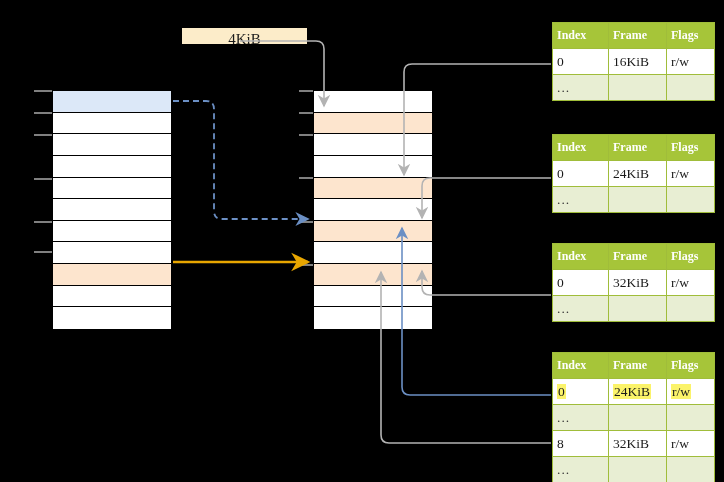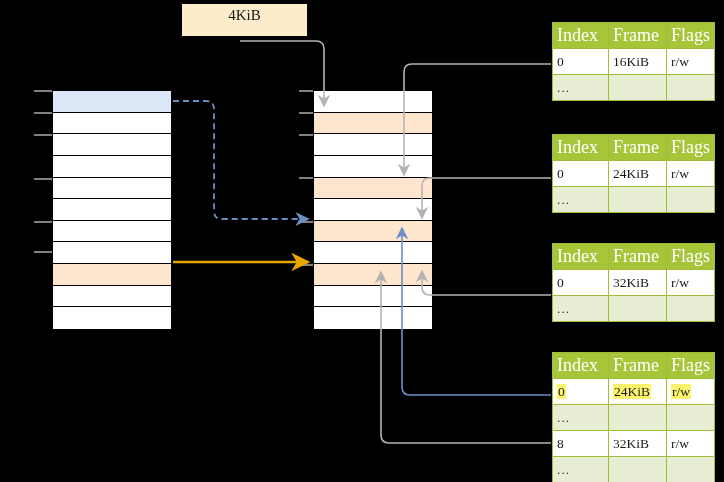--- a/index.html
+++ b/index.html
@@ -50,22 +50,22 @@
     box-sizing: border-box;
     vertical-align: middle;
     font-weight: normal;
     text-align: left;
     overflow: hidden;
     white-space: nowrap;
   }
   .ptable th {
     background: #a6c539;
     color: #ffffff;
-    font-weight: normal;
-    font-size: 18px;
+    font-weight: bold;
+    font-size: 12px;
   }
   .ptable td.val   { background: #ffffff; }
   .ptable td.ell   { background: #e8eed3; color: #3a3a3a; letter-spacing: 1px; }
   .ptable td .hl   { background: #fbf36a; padding: 0 1px; }
 
   
   .chip {
     position: absolute;
     background: #fcecc9;
     color: #1a1a1a;
@@ -88,21 +88,21 @@
     position: absolute;
     height: 2px;
     background: #808080;
   }
 </style>
 </head>
 <body>
 
 <div id="canvas">
 
-  <div class="chip" style="left:182px; top:4px; width:125px; height:32px;">
+  <div class="chip" style="left:182px; top:28px; width:125px; height:16px;">
     <span>4KiB</span>
   </div>
 
   <div class="memcol" id="left-col" style="left:52px; top:90px; width:120px; height:240px;">
       <div class="cell blue" style="height: 9.09091%;"></div>
       <div class="cell" style="height: 9.09091%;"></div>
       <div class="cell" style="height: 9.09091%;"></div>
       <div class="cell" style="height: 9.09091%;"></div>
       <div class="cell" style="height: 9.09091%;"></div>
       <div class="cell" style="height: 9.09091%;"></div>

